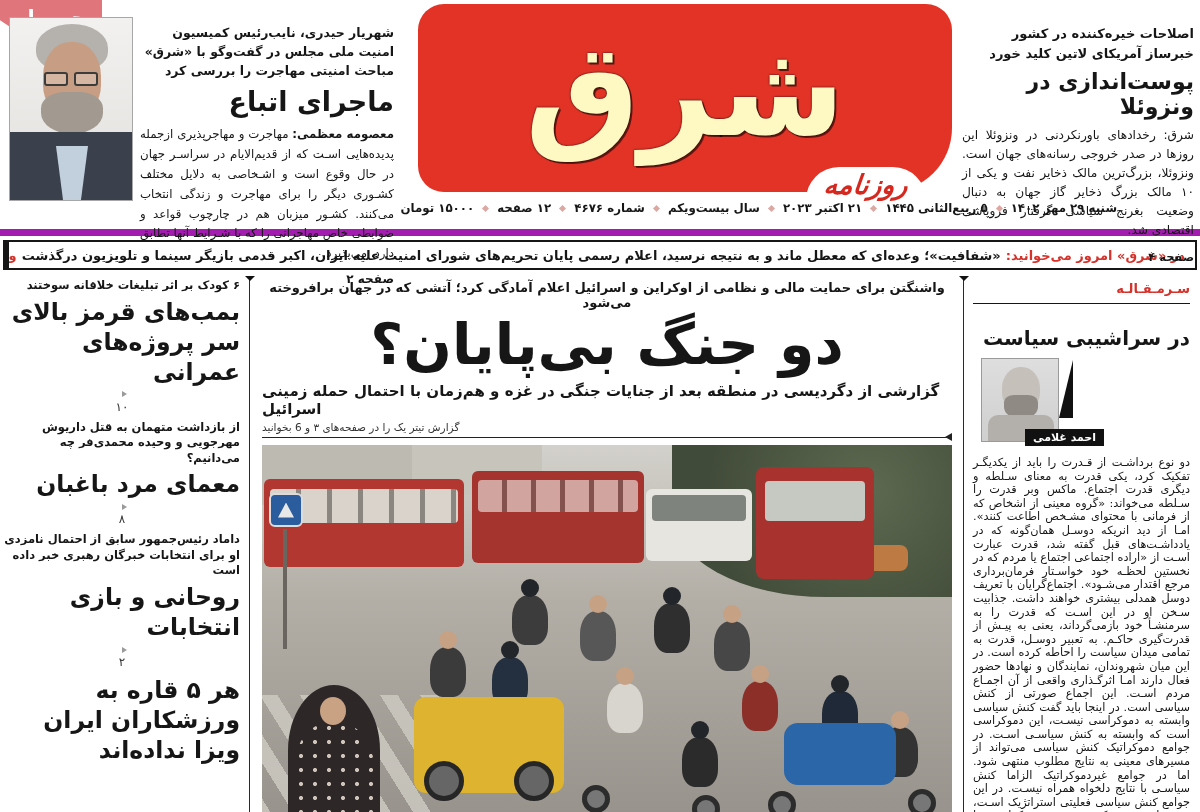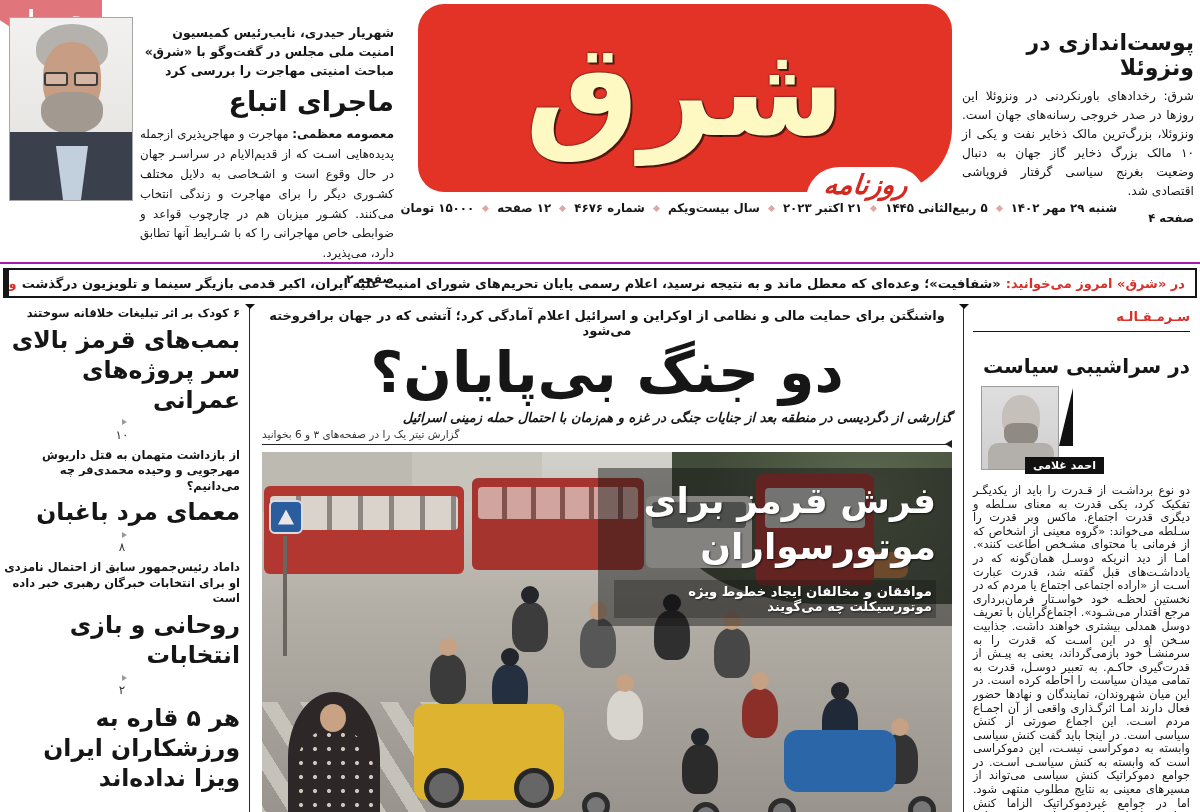--- a/index.html
+++ b/index.html
@@ -1,20 +1,20 @@
 <!DOCTYPE html>
 <html lang="fa" dir="rtl"><head>
 <meta charset="utf-8">
 <style>
   * { box-sizing: border-box; margin: 0; padding: 0; }
   html,body { width:1200px; height:812px; overflow:hidden; background:#fff; }
   body { font-family:"DejaVu Sans", sans-serif; color:#161616; direction:rtl; position:relative; }
 
   
-  .masthead { position:relative; height:264px; border-bottom:2px solid #a21caf; }
+  .masthead { position:relative; height:236px; border-bottom:7px solid #a21caf; }
 
   .corner-banner {
     position:absolute; left:0; top:0; width:102px; height:36px;
     background:#e0767c; color:#fff; font-weight:bold; font-size:21px;
     display:flex; align-items:center; justify-content:center;
     clip-path:polygon(0 0,100% 0,100% 100%,24px 100%,0 56%);
     letter-spacing:1px;
   }
   .portrait { position:absolute; left:9px; top:17px; width:124px; height:184px;
     background:linear-gradient(#f2f1ef,#e2e0dd); border:1px solid #a7a7a7; overflow:hidden; }
@@ -74,21 +74,21 @@
   .a-beard { position:absolute; top:36px; left:22px; width:34px; height:24px; background:#8f8a84; border-radius:30% 30% 50% 50%; }
   .a-shirt { position:absolute; bottom:0; left:6px; width:66px; height:26px; background:#b3b0ac; border-radius:10px 10px 0 0; }
   .a-wedge { position:absolute; left:86px; top:2px; width:14px; height:58px; background:#111; clip-path:polygon(100% 0,100% 100%,0 100%); }
   .a-tag { position:absolute; left:52px; bottom:4px; background:#111; color:#fff; font-size:11px; font-weight:bold; padding:2px 8px; }
   .ed-body { font-size:11.3px; line-height:13.6px; text-align:justify; margin-top:6px; }
 
   
   .col-main { padding:6px 12px 0; overflow:hidden; }
   .lead-kicker { text-align:center; font-size:13px; font-weight:bold; margin-top:4px; }
   .lead-headline { text-align:center; font-size:57px; font-weight:bold; line-height:1.08; margin:4px 0 6px; letter-spacing:-1px; }
-  .lead-sub { text-align:right; font-size:13px; font-weight:bold;font-style:italic; }
+  .lead-sub { text-align:left; font-size:15px; font-weight:bold; }
   .lead-note { text-align:left; font-size:10.5px; color:#333; margin:3px 0 4px; }
   .lead-rule { position:relative; border-top:1.5px solid #222; }
   .lead-rule::before { content:""; position:absolute; right:0; top:-5px; border:4px solid transparent; border-right:7px solid #222; }
 
   
   .photo { position:relative; margin-top:7px; height:382px; overflow:hidden; background:linear-gradient(#d3d1cb 0,#b3afa7 40%,#96918a 100%); }
   .ph-bld1 { position:absolute; left:0; top:0; width:150px; height:60px; background:#bdbab2; }
   .ph-bld2 { position:absolute; left:150px; top:0; width:130px; height:50px; background:#c7c4bc; }
   .ph-tree { position:absolute; right:0; top:0; width:280px; height:152px; background:radial-gradient(circle at 70% 30%, #5d6950, #41four 0); background:radial-gradient(circle at 70% 30%, #5d6950, #414b39 72%); border-radius:0 0 0 55%; }
   .ph-awning { position:absolute; right:44px; top:100px; width:72px; height:26px; background:#bd7a42; border-radius:8px; }
@@ -154,20 +154,21 @@
     <p class="tl-body"><b class="tl-lead">معصومه معظمی:</b><span> مهاجرت و مهاجرپذیری ازجمله پدیده‌هایی اسـت که از قدیم‌الایام در سراسـر جهان در حال وقوع است و اشـخاصی به دلایل مختلف کشـوری دیگر را برای مهاجرت و زندگی انتخاب می‌کنند. کشـور میزبان هم در چارچوب قواعد و ضوابطی خاص مهاجرانی را که با شـرایط آنها تطابق دارد، می‌پذیرد.</span></p>
     <div class="tl-page">صفحه ۲</div>
   </article>
 
   <div class="logo-box">
     <span class="logo-text">شرق</span>
     <span class="logo-sub-wrap"><span class="logo-sub">روزنامه</span></span>
   </div>
 
   <article class="tr-story">
+    <div class="tr-kicker">اصلاحات خیره‌کننده در کشور خبرساز آمریکای لاتین کلید خورد</div>
     <h2 class="tr-headline">پوست‌اندازی در ونزوئلا</h2>
     <p class="tr-body">شرق: رخدادهای باورنکردنی در ونزوئلا این روزها در صدر خروجی رسانه‌های جهان است. ونزوئلا، بزرگ‌ترین مالک ذخایر نفت و یکی از ۱۰ مالک بزرگ ذخایر گاز جهان به دنبال وضعیت بغرنج سیاسی گرفتار فروپاشی اقتصادی شد.</p>
     <div class="tr-page">صفحه ۴</div>
   </article>
 
   <div class="dateline">
     <span>شنبه ۲۹ مهر ۱۴۰۲</span>
       <span class="dl-sep"></span>
     <span>۵ ربیع‌الثانی ۱۴۴۵</span>
       <span class="dl-sep"></span>
@@ -255,27 +256,20 @@
 
       <div class="ph-yellow"></div>
       <div class="ph-bluebike"></div>
       <div class="ph-chador"></div>
 
       <div class="wheel" style="left:320px;top:340px"></div>
       <div class="wheel" style="left:430px;top:350px"></div>
       <div class="wheel" style="left:506px;top:346px"></div>
       <div class="wheel" style="left:646px;top:344px"></div>
 
-      <div class="photo-panel">
-        <div class="photo-title">
-          <div>فرش قرمز برای</div>
-          <div>موتورسواران</div>
-        </div>
-        <div class="photo-sub">موافقان و مخالفان ایجاد خطوط ویژه موتورسیکلت چه می‌گویند</div>
-      </div>
     </div>
   </section>
 
   <section class="col-left">
     <article>
       <div class="ls-kicker">۶ کودک بر اثر تبلیغات خلاقانه سوختند</div>
       <h3 class="ls-headline">بمب‌های قرمز بالای سر پروژه‌های عمرانی</h3>
       <div class="pagerule">
           <span class="ln"></span>
           <span class="num">۱۰</span>

